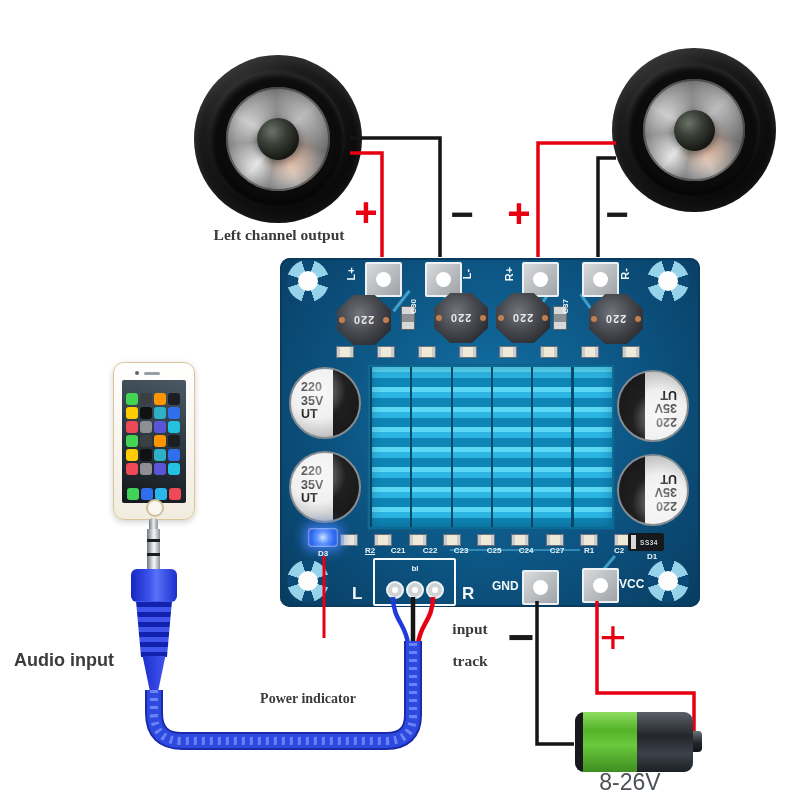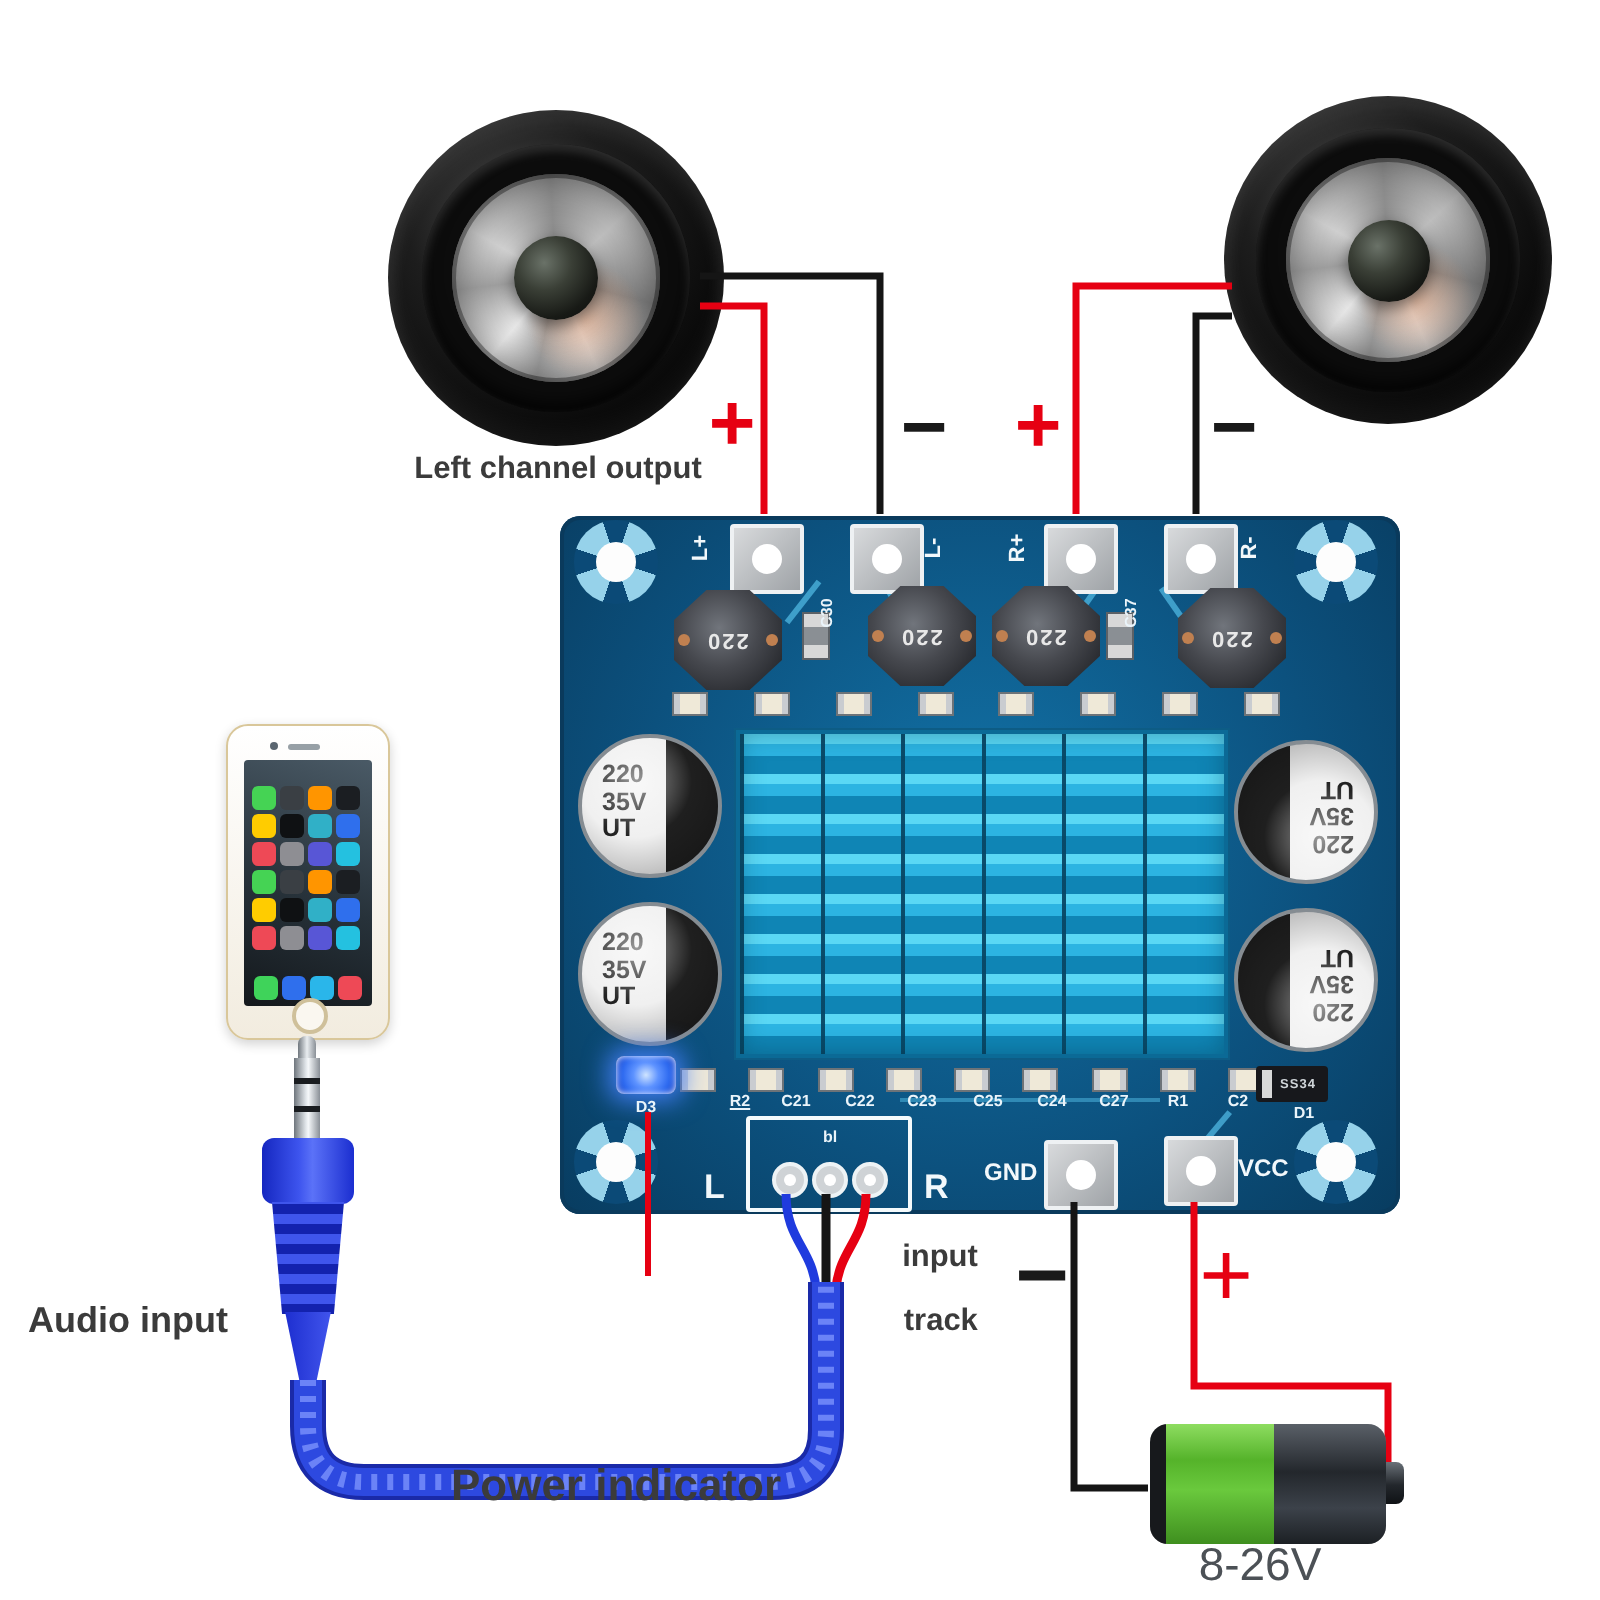--- a/index.html
+++ b/index.html
@@ -1,21 +1,21 @@
 <!DOCTYPE html>
 <html><head>
 <meta charset="utf-8">
 <style>
   html,body{margin:0;padding:0;background:#fff;}
   .stage{position:relative;width:800px;height:800px;background:#fff;overflow:hidden;
          font-family:"Liberation Sans",sans-serif;}
 
   
   .lbl{position:absolute;color:#3b3b3b;font-weight:700;white-space:nowrap;}
-  .center{transform:translateX(-50%);text-align:right;}
+  .center{transform:translateX(-50%);text-align:right;font-family:Liberation Serif, serif;}
   .sign{position:absolute;transform:translate(-50%,-50%);font-weight:600;line-height:1;}
   .red{color:#e60012;} .blk{color:#1a1a1a;}
 
   
   .speaker{position:absolute;border-radius:50%;
     background:radial-gradient(circle at 38% 32%, #4a4a4a 0%, #1d1d1d 35%, #070707 75%, #000 100%);
     box-shadow:inset 0 -6px 12px rgba(255,255,255,.06), inset 0 6px 10px rgba(255,255,255,.10);}
   .speaker .ring{position:absolute;inset:10%;border-radius:50%;background:#0c0c0c;
     box-shadow:inset 0 3px 6px rgba(255,255,255,.16), inset 0 -4px 9px rgba(0,0,0,.85);}
   .speaker .cone{position:absolute;inset:19%;border-radius:50%;
@@ -341,21 +341,21 @@
     <path d="M154 690 V713 Q154 741 182 741 H386 Q413 741 413 715 V641" stroke="#1a2aa8" stroke-width="18" fill="none"></path>
     <path d="M154 690 V713 Q154 741 182 741 H386 Q413 741 413 715 V641" stroke="#2d49e0" stroke-width="14" fill="none"></path>
     <path d="M154 690 V713 Q154 741 182 741 H386 Q413 741 413 715 V641" stroke="#6b83f7" stroke-width="8" stroke-dasharray="3 5" fill="none"></path>
   </svg>
 
   <div class="lbl" style="left:14px;top:650px;font-size:18px;">Audio input</div>
   <div class="lbl center" style="left:470px;top:613px;font-size:15.5px;line-height:32px;">
     <span>input</span><br>
     <span>track</span>
   </div>
-  <div class="lbl center" style="left:308px;top:691px;font-size:22px;margin-top:39px;">Power indicator</div>
+  <div class="lbl center" style="left:308px;top:691px;font-size:14px;">Power indicator</div>
 
   <span class="sign blk" style="left:521px;top:637px;font-size:46px;">−</span>
   <span class="sign red" style="left:613px;top:637px;font-size:46px;font-weight:500;">+</span>
 
   <div class="battery">
     <div class="bat-capL"></div>
     <div class="bat-green"></div>
     <div class="bat-dark"></div>
   </div>
   <div class="bat-nub"></div>

